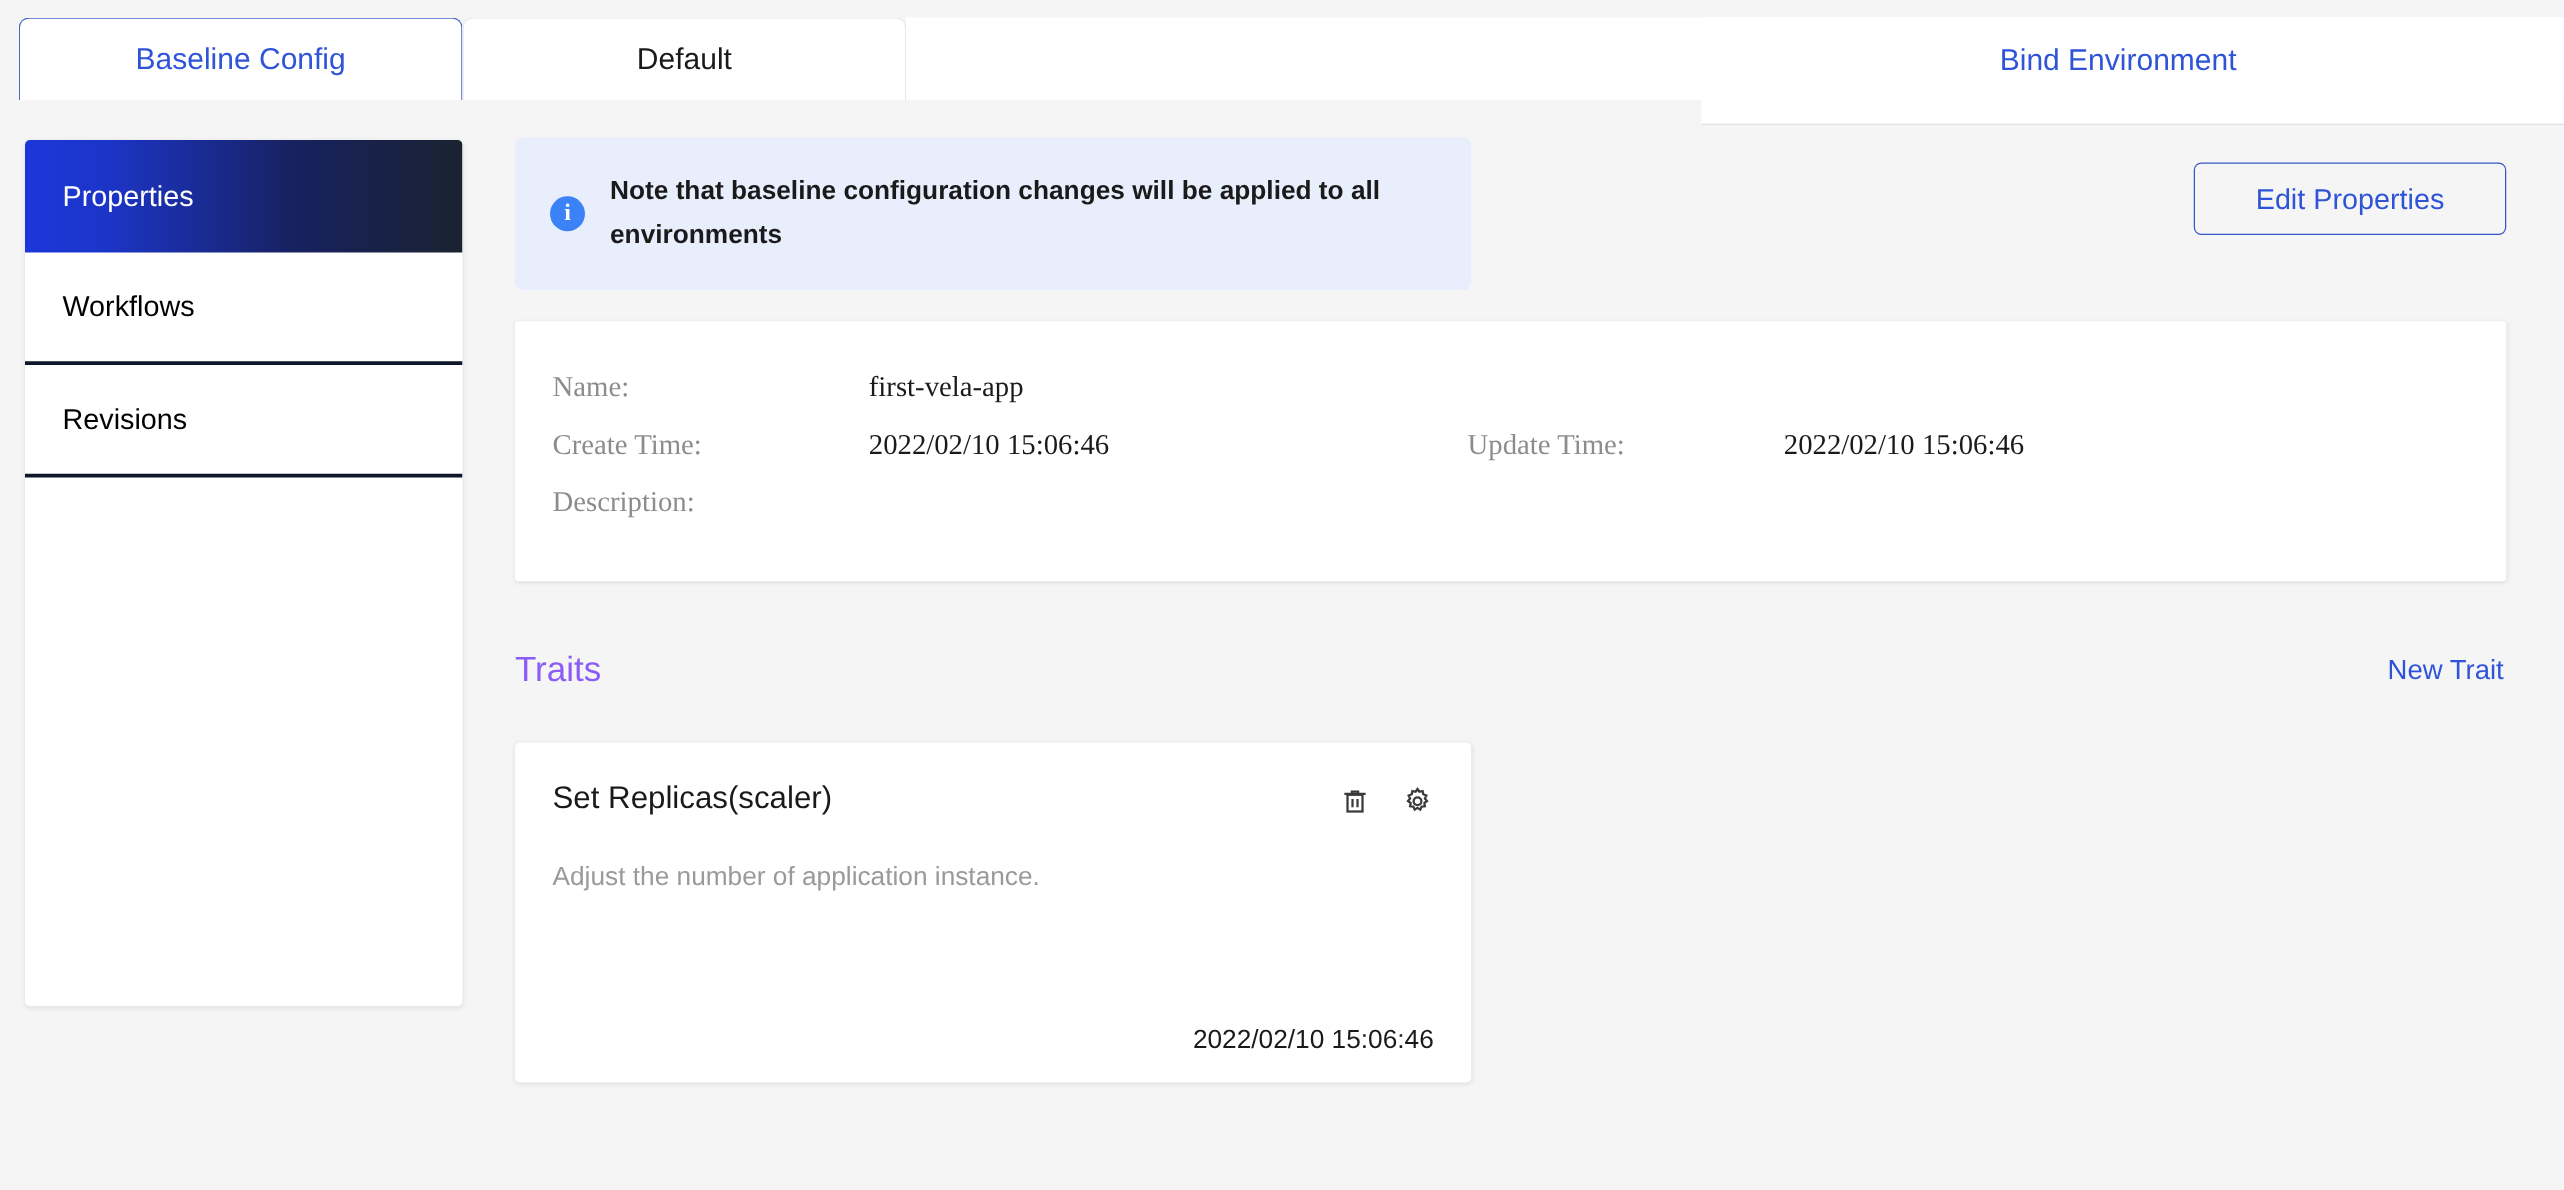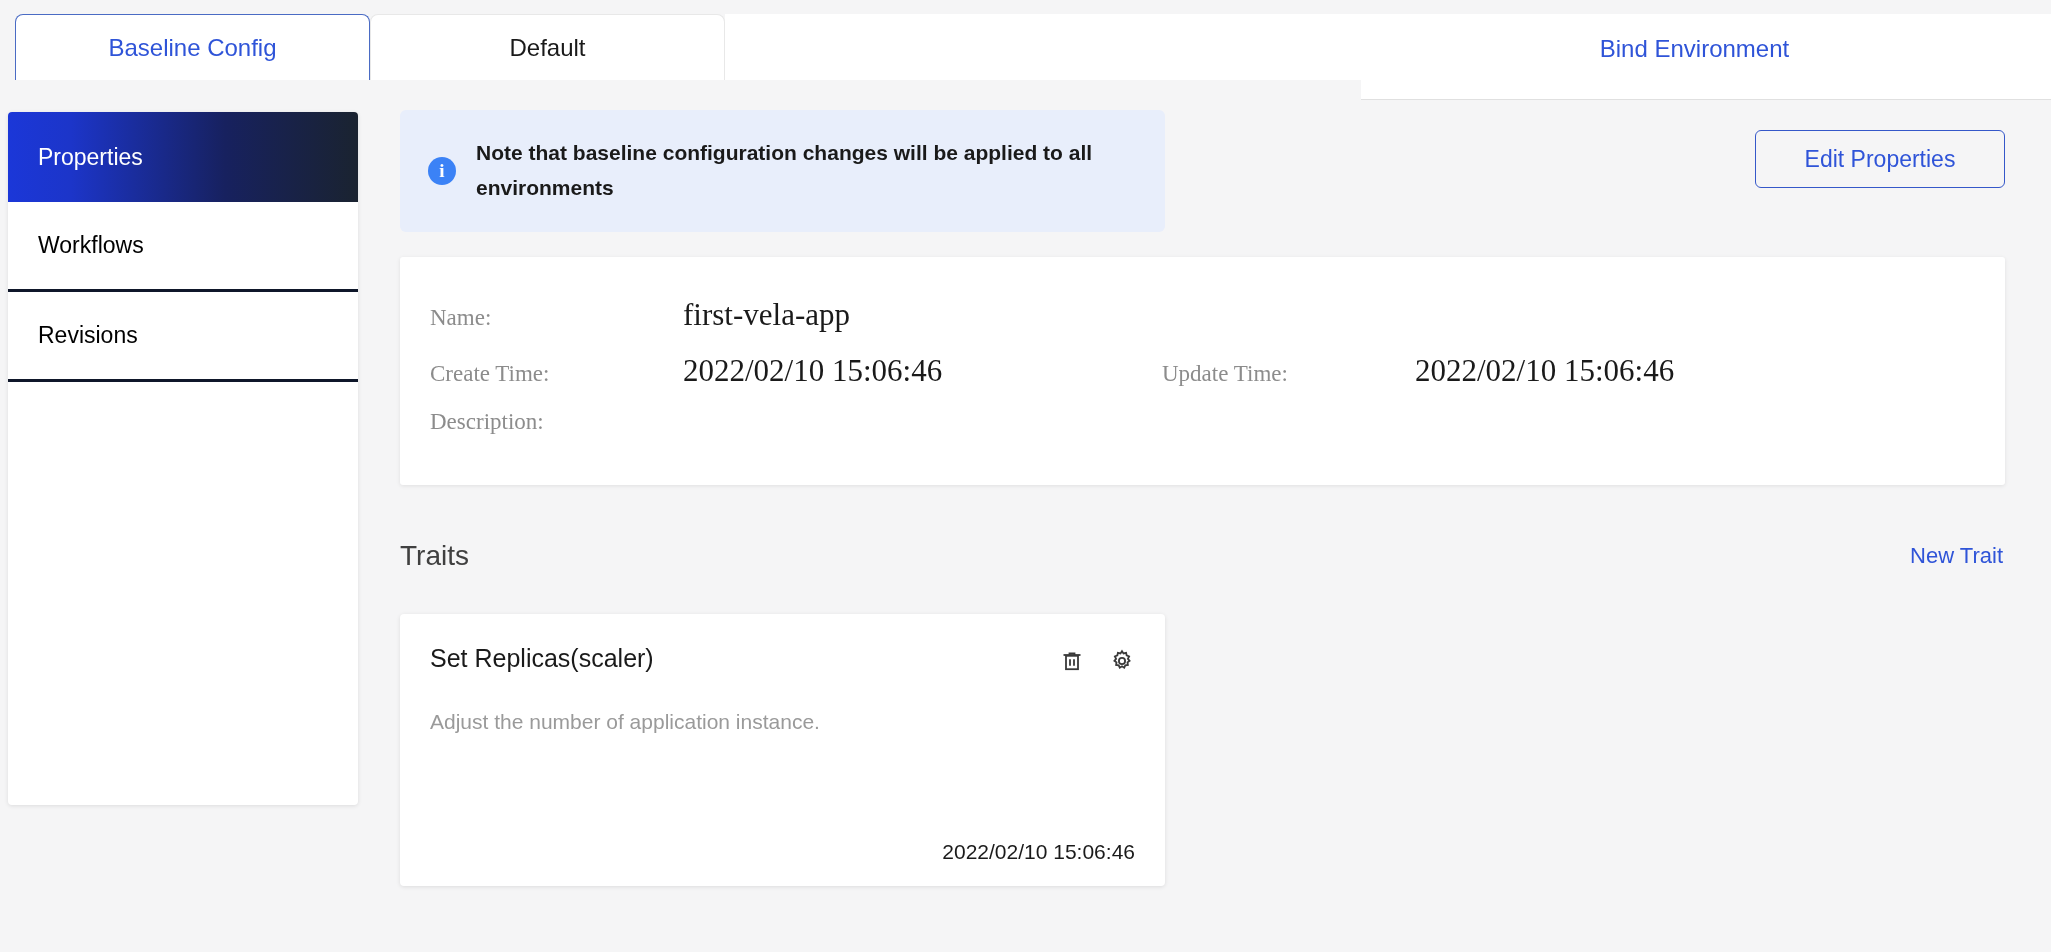--- a/index.html
+++ b/index.html
@@ -92,21 +92,21 @@
   .page {
     display: flex;
     padding: 0;
     position: relative;
     height: 872px;
   }
 
   
   .sidebar {
     width: 350px;
-    margin-left: 8px;
+    margin-left: 20px;
     margin-top: 32px;
     background: #ffffff;
     border-radius: 4px;
     box-shadow: 0 1px 4px rgba(0,0,0,0.10);
     height: 693px;
     overflow: hidden;
     flex-shrink: 0;
   }
 
   .side-item {
@@ -225,35 +225,35 @@
   .prop-label {
     font-size: 23px;
     color: #8c8c8c;
     width: 253px;
     flex-shrink: 0;
   }
 
   .prop-label.r { width: 253px; }
 
   .prop-value {
-    font-size: 31px;
+    font-size: 23px;
     color: #1a1a1a;
   }
 
   
   .traits-head {
     margin-top: 55px;
     display: flex;
     align-items: center;
     justify-content: space-between;
   }
 
   .traits-title {
     font-size: 28px;
-    color: #404040;
+    color: #8b5cf6;
   }
 
   .new-trait {
     font-size: 22px;
     color: #2f54d8;
     cursor: pointer;
     user-select: none;
     padding-right: 2px;
   }
 

